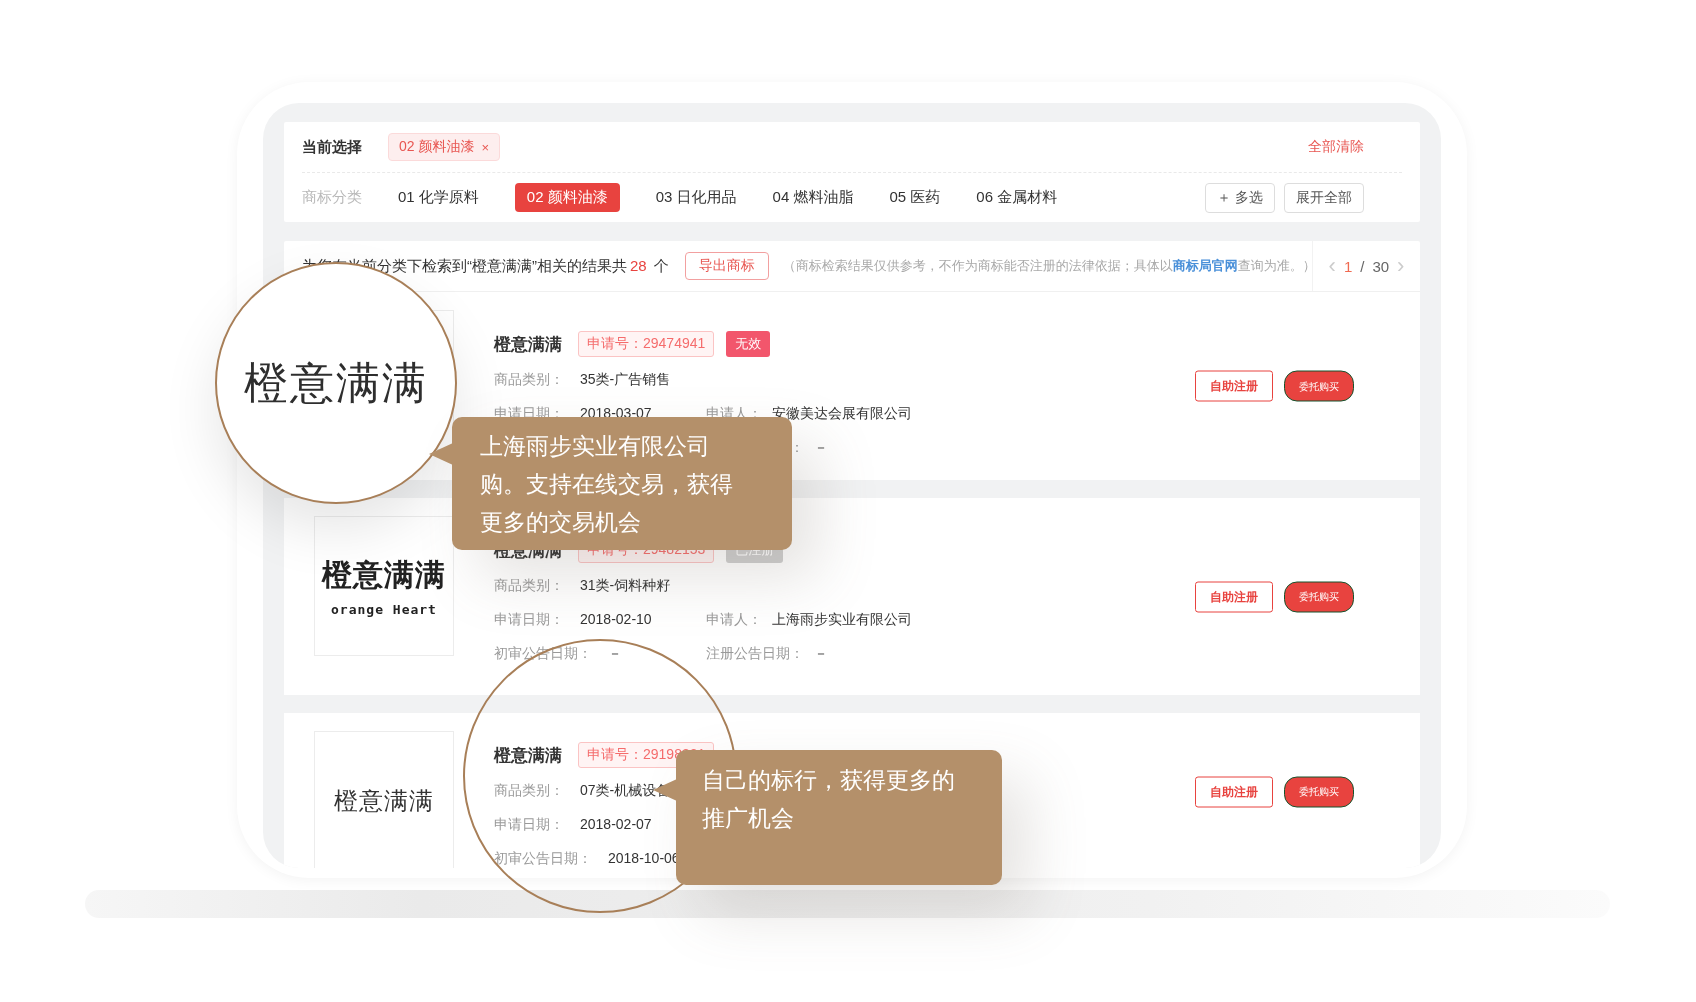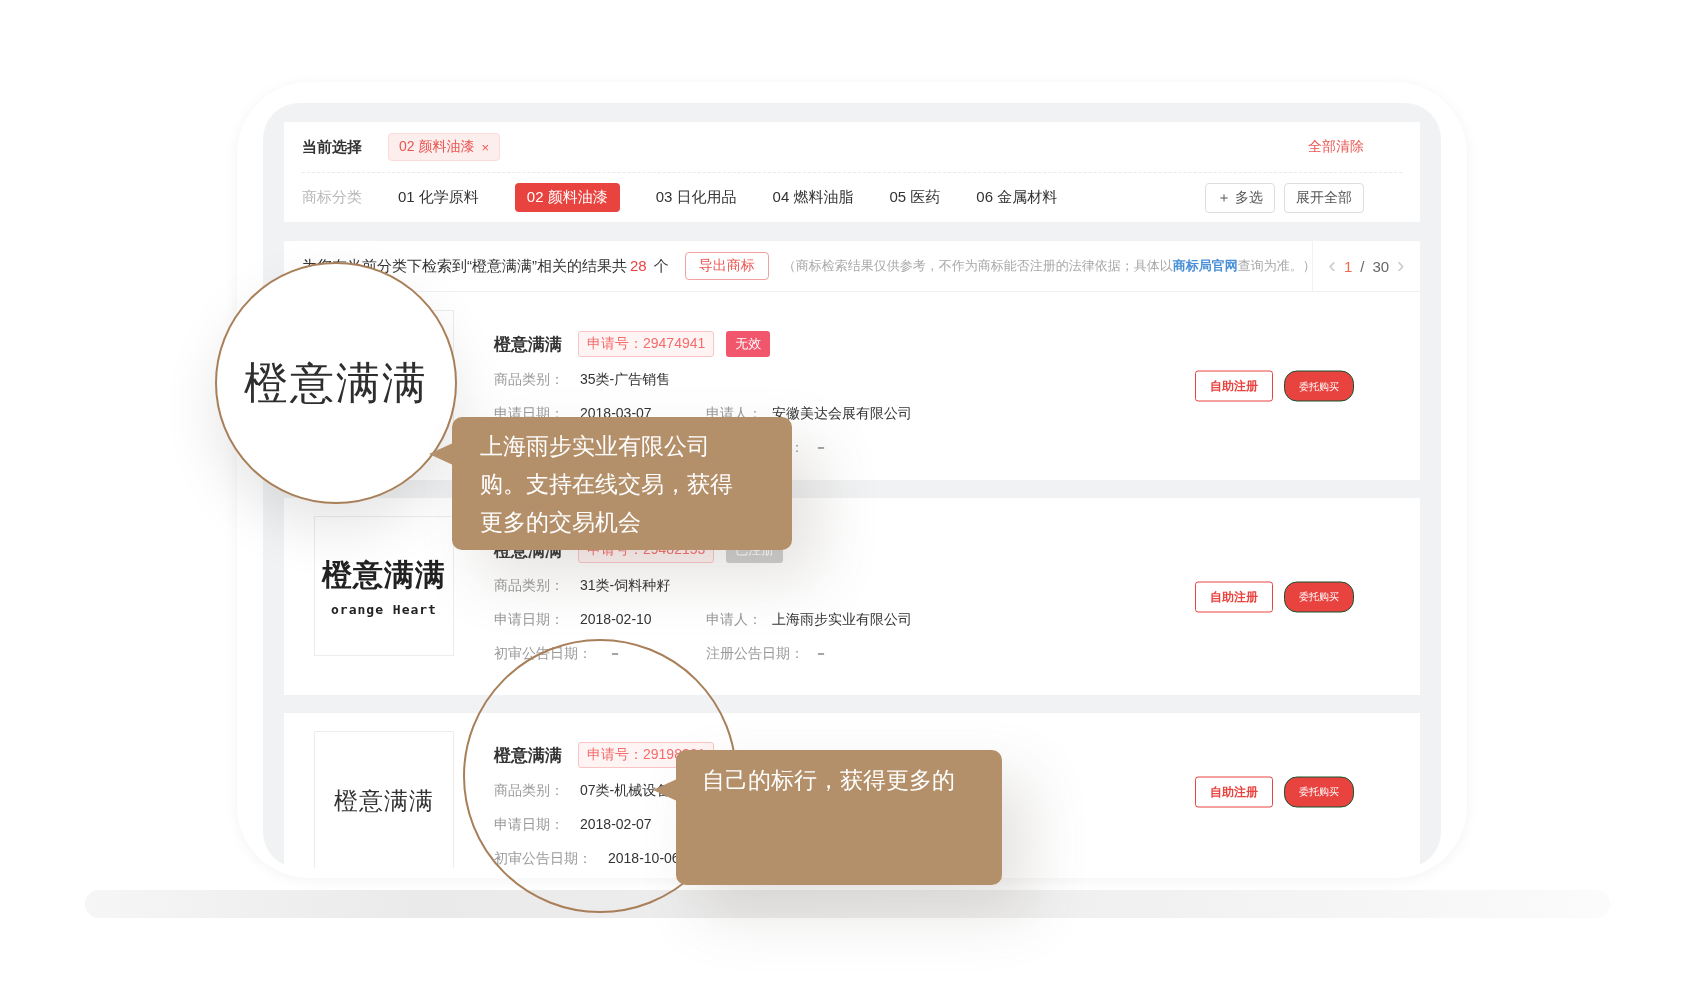--- a/index.html
+++ b/index.html
@@ -277,15 +277,16 @@
   <div class="lens2"></div>
 
   <div class="tip tip1">
     <div>上海雨步实业有限公司</div>
     <div>购。支持在线交易，获得</div>
     <div>更多的交易机会</div>
   </div>
 
   <div class="tip tip2">
     <div>自己的标行，获得更多的</div>
+    <div>推广机会</div>
   </div>
 
 </div>
 
 </body></html>

